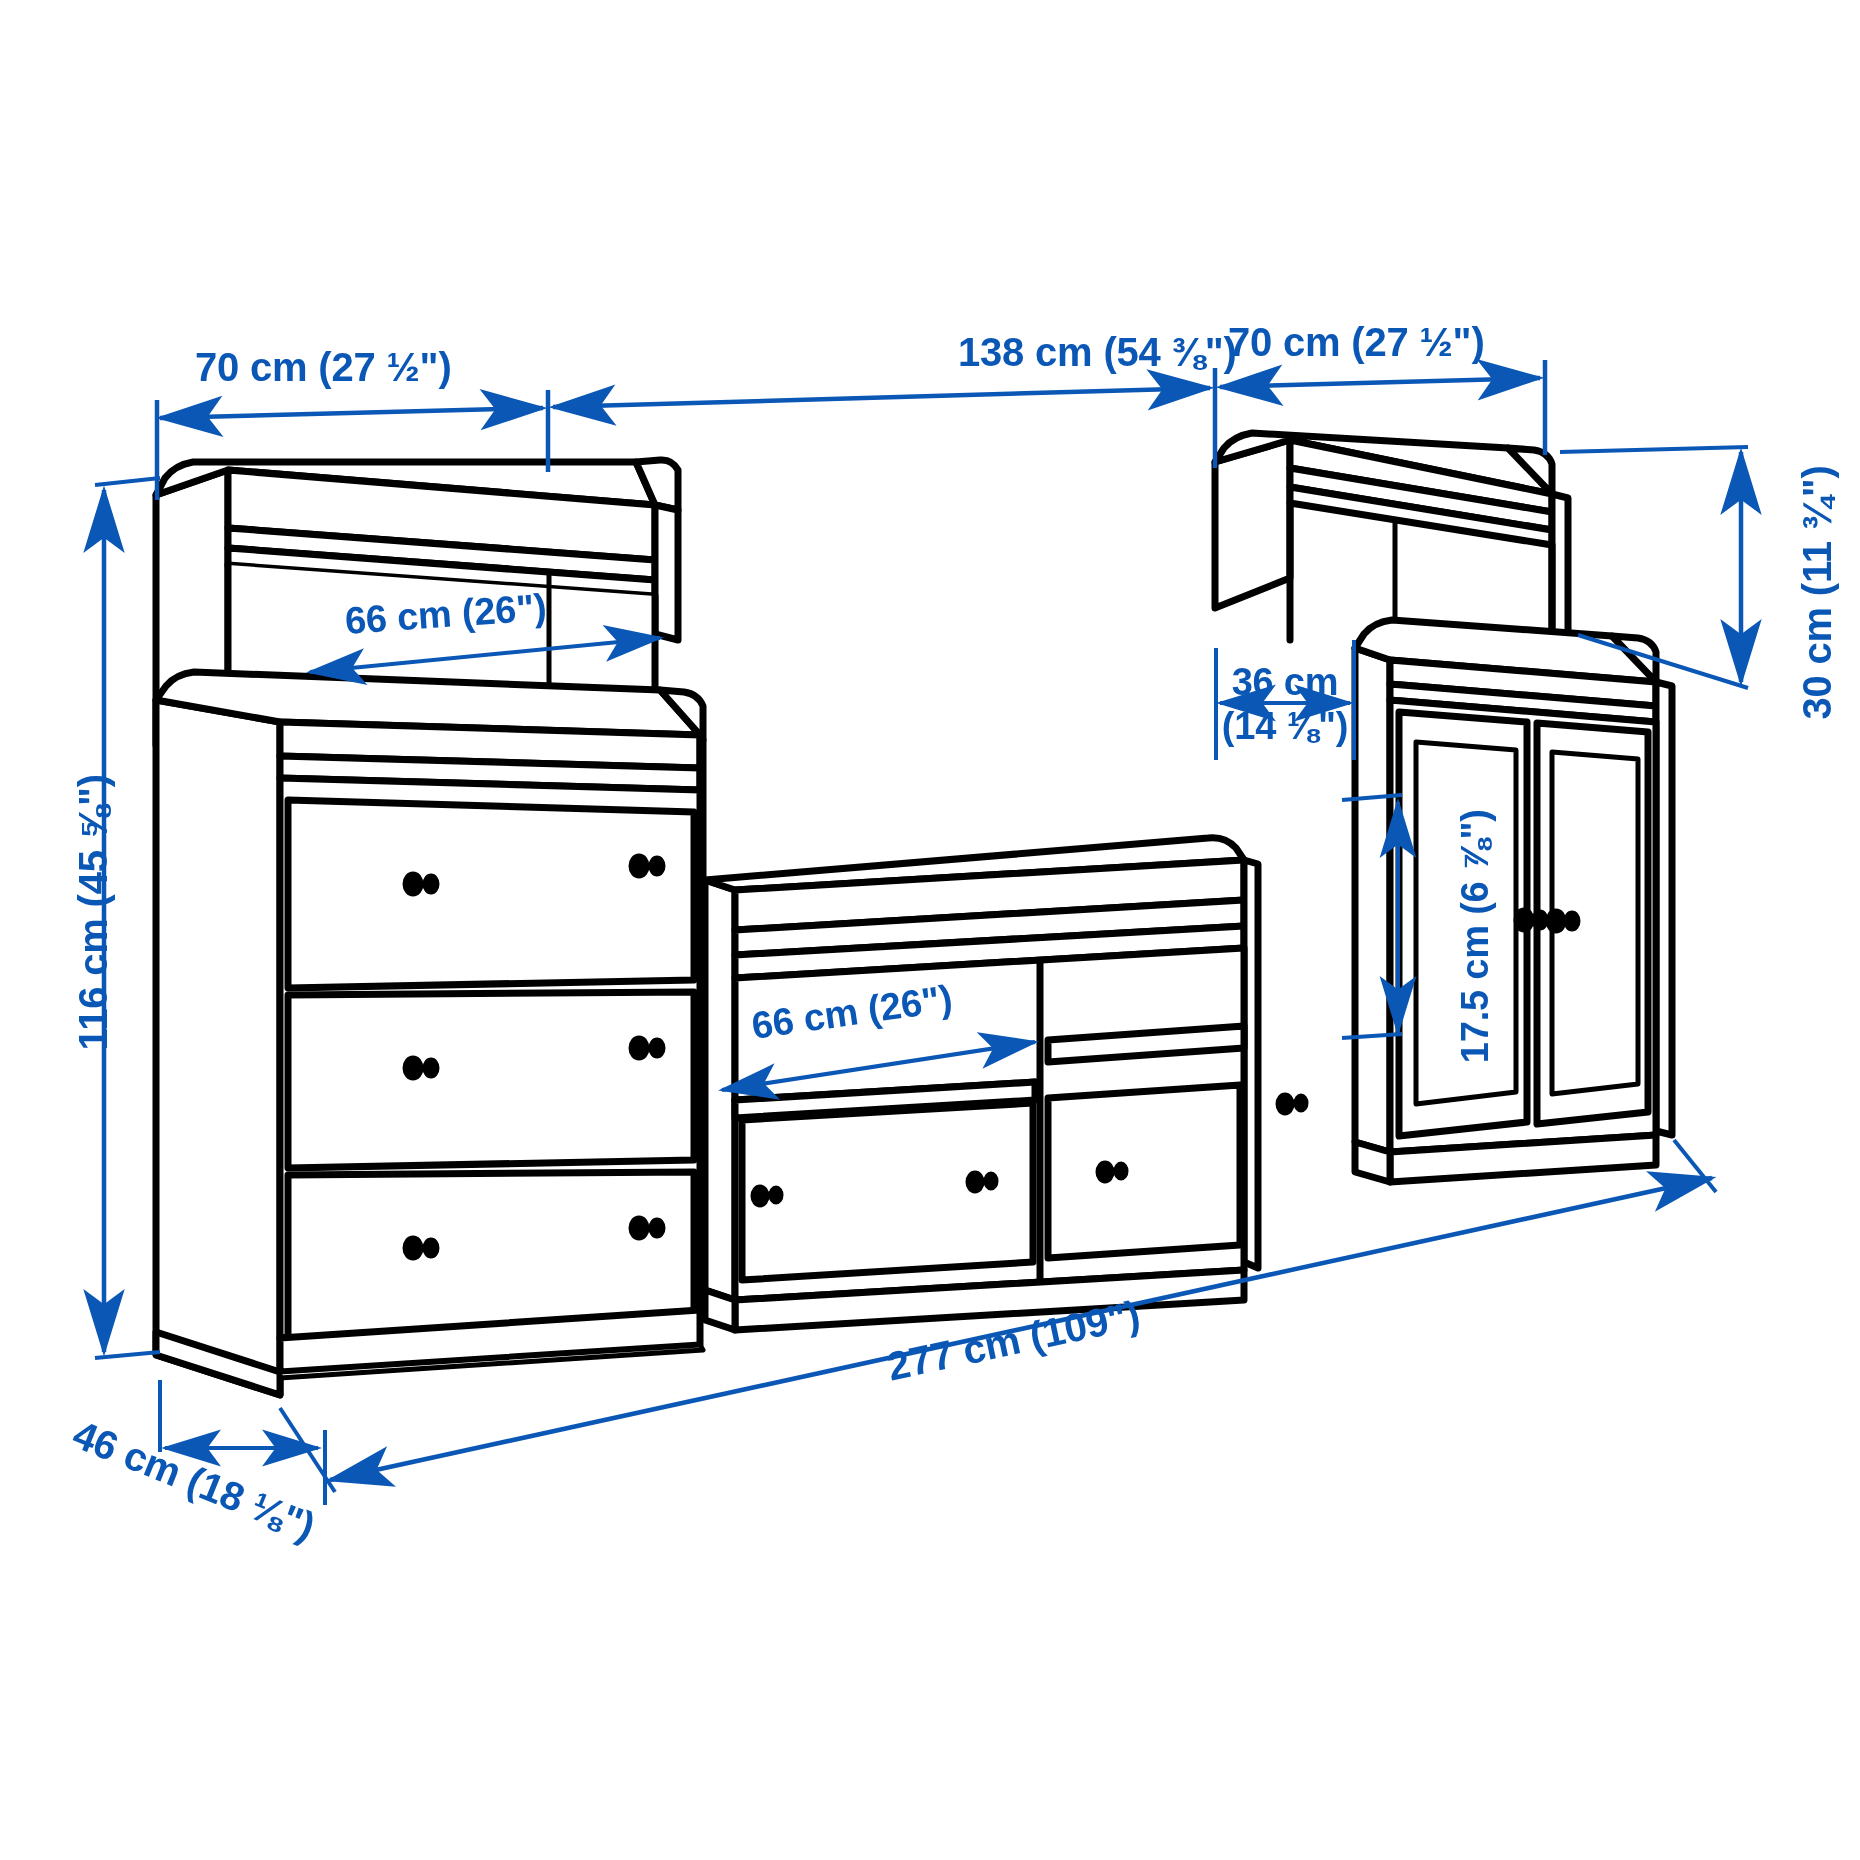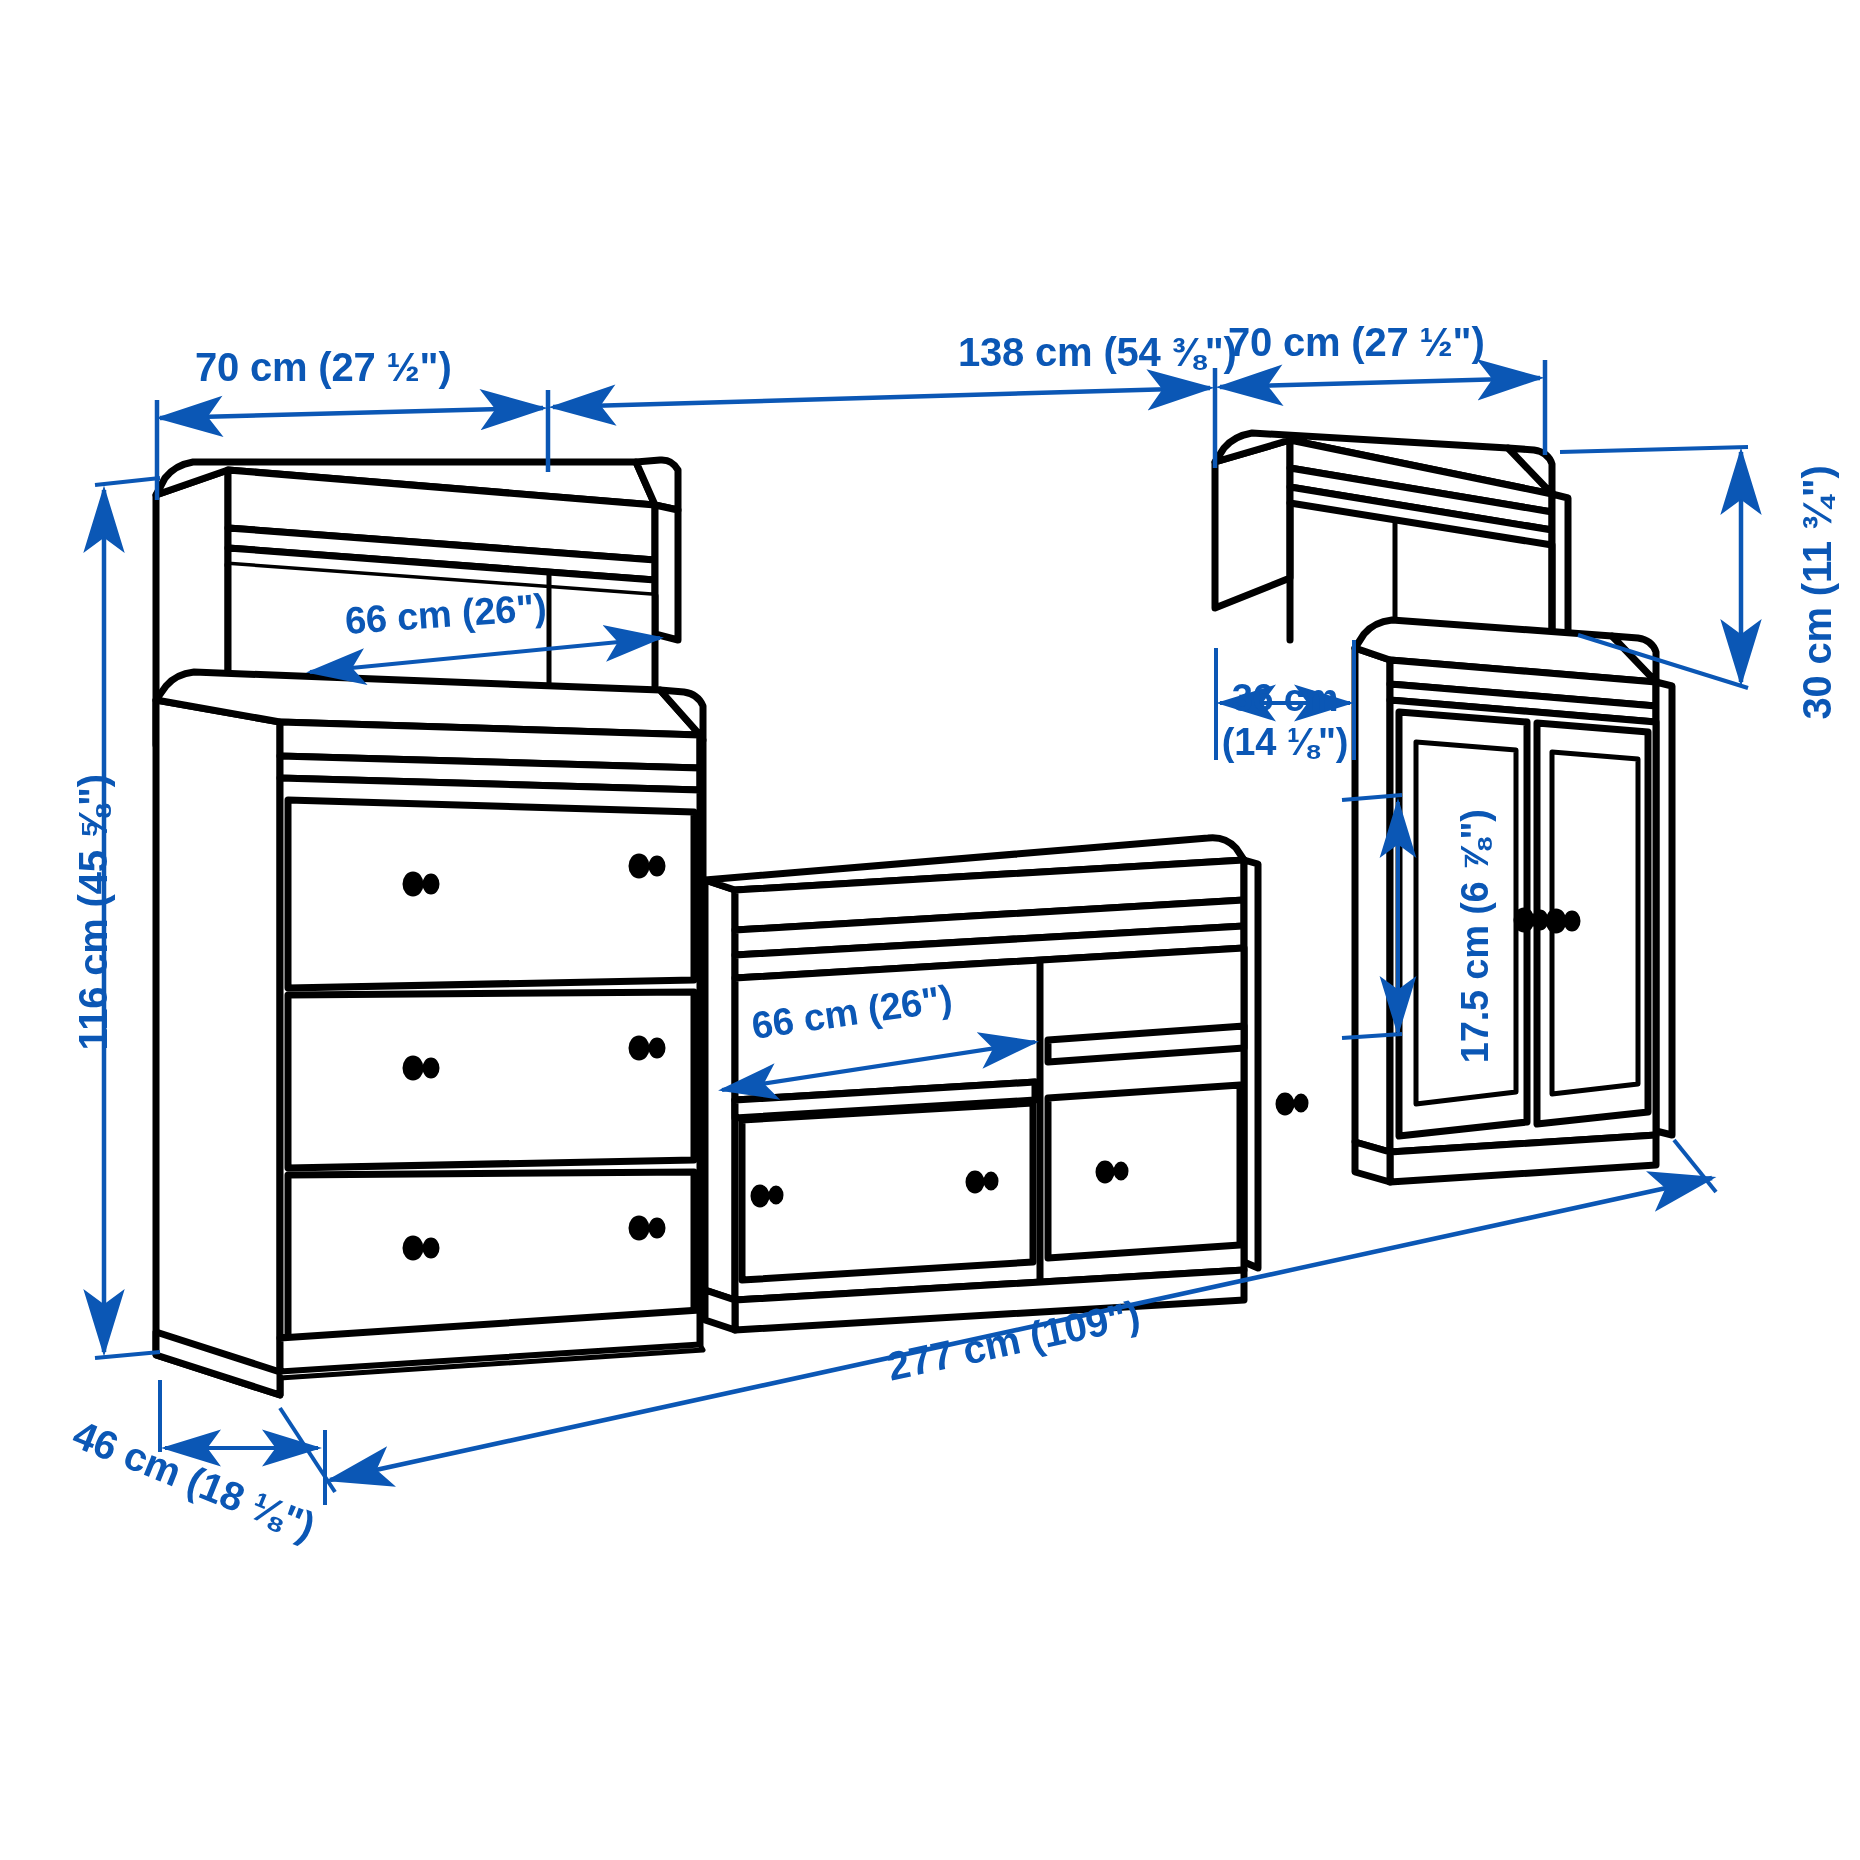--- a/index.html
+++ b/index.html
@@ -26,21 +26,21 @@
     position: absolute;
     color: #0b57b5;
     font-family: "Liberation Sans", sans-serif;
     font-weight: bold;
     white-space: nowrap;
     line-height: 1.12;
     letter-spacing: -0.2px;
   }
   .sz-big   { font-size: 40px; }
   .sz-mid   { font-size: 38px; }
-  .two-line { text-align: center; line-height: 1.16; margin-top: 16px; }
+  .two-line { text-align: center; line-height: 1.16; }
 </style>
 </head>
 <body>
 
 <div id="root">
 
   <svg id="drawing" viewBox="0 0 1860 1860">
     <defs>
       <marker id="arrHead" markerWidth="16" markerHeight="16" refX="14" refY="5.2" orient="auto">
         <path d="M0,0.6 L15,5.2 L0,9.8 L3.4,5.2 Z" fill="#0b57b5"></path>

